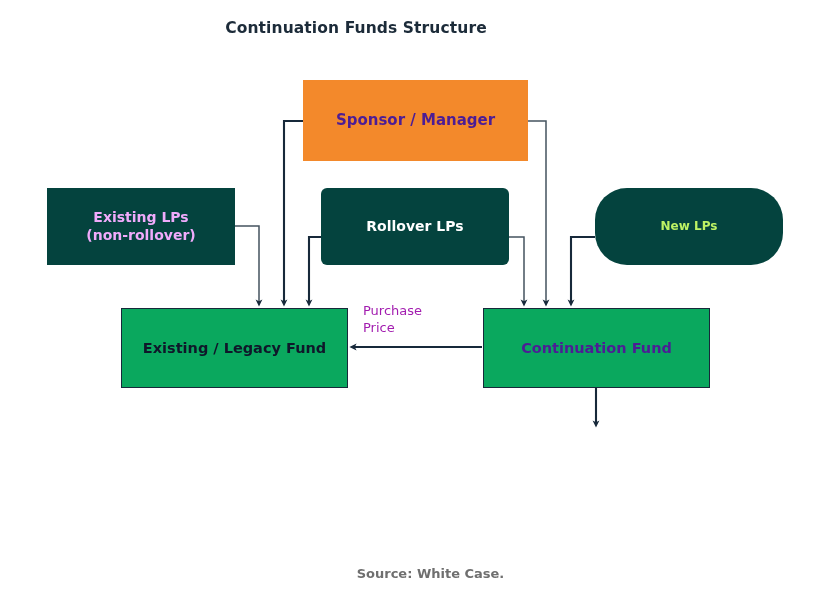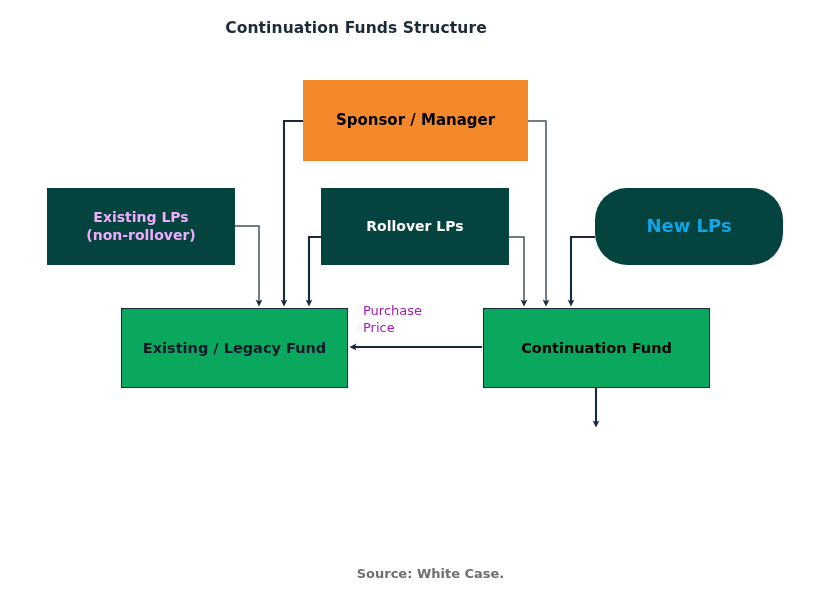--- a/index.html
+++ b/index.html
@@ -54,54 +54,55 @@
     display: flex;
     align-items: center;
     justify-content: center;
     text-align: center;
     font-weight: bold;
     line-height: 1.25;
   }
   .node-sponsor {
     left: 303px; top: 80px; width: 225px; height: 81px;
     background: #f3892b;
-    color: #000000;
+    color: #4c1d95;
     font-size: 15px;
   }
   .node-existing-lps {
     left: 47px; top: 188px; width: 188px; height: 77px;
     background: #04433e;
     color: #f0abfc;
     font-size: 14px;
   }
   .node-rollover-lps {
     left: 321px; top: 188px; width: 188px; height: 77px;
     background: #04433e;
     color: #ffffff;
     font-size: 14px;
+    border-radius: 6px;
   }
   .node-new-lps {
     left: 595px; top: 188px; width: 188px; height: 77px;
     background: #04433e;
-    color: #0ea5e9;
-    font-size: 18px;
+    color: #bef264;
+    font-size: 12px;
     border-radius: 32px;
   }
   .node-legacy-fund {
     left: 121px; top: 308px; width: 227px; height: 80px;
     background: #0aa85e;
     border: 1.6px solid #17293a;
     color: #0f172a;
     font-size: 14.5px;
   }
   .node-continuation-fund {
     left: 483px; top: 308px; width: 227px; height: 80px;
     background: #0aa85e;
     border: 1.6px solid #17293a;
-    color: #000000;
+    color: #4c1d95;
     font-size: 14.5px;
   }
   .node-assets {
     left: 483px; top: 429px; width: 227px; height: 81px;
     background: #808080;
     border: 1.6px solid #17293a;
     color: #ffffff;
     font-size: 14.5px;
   }
   .edge-label {

